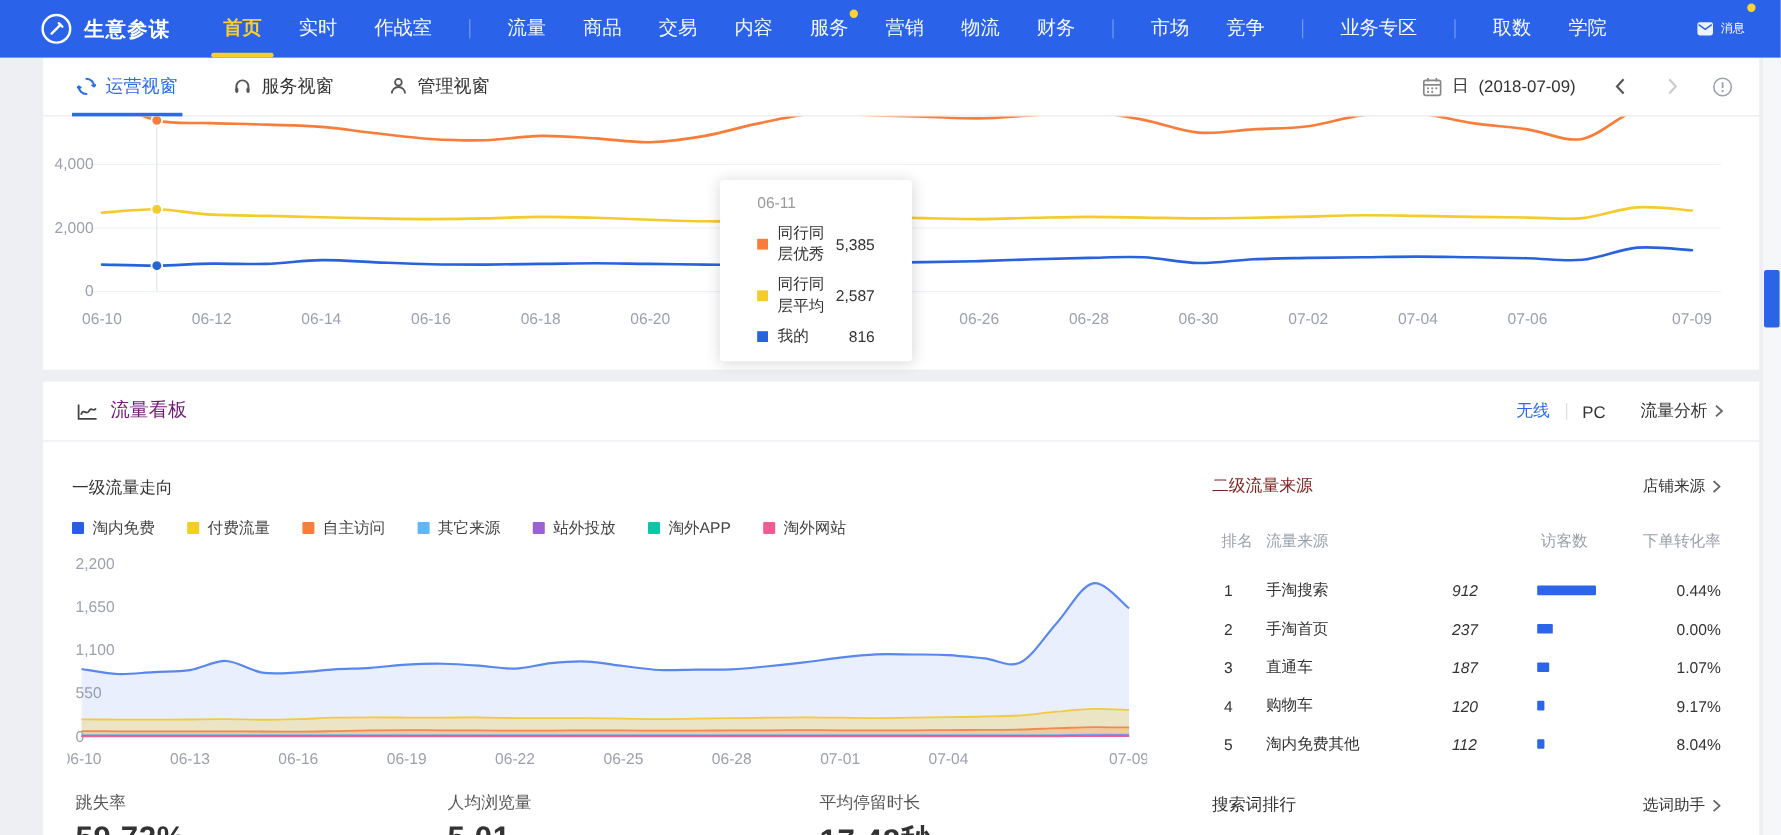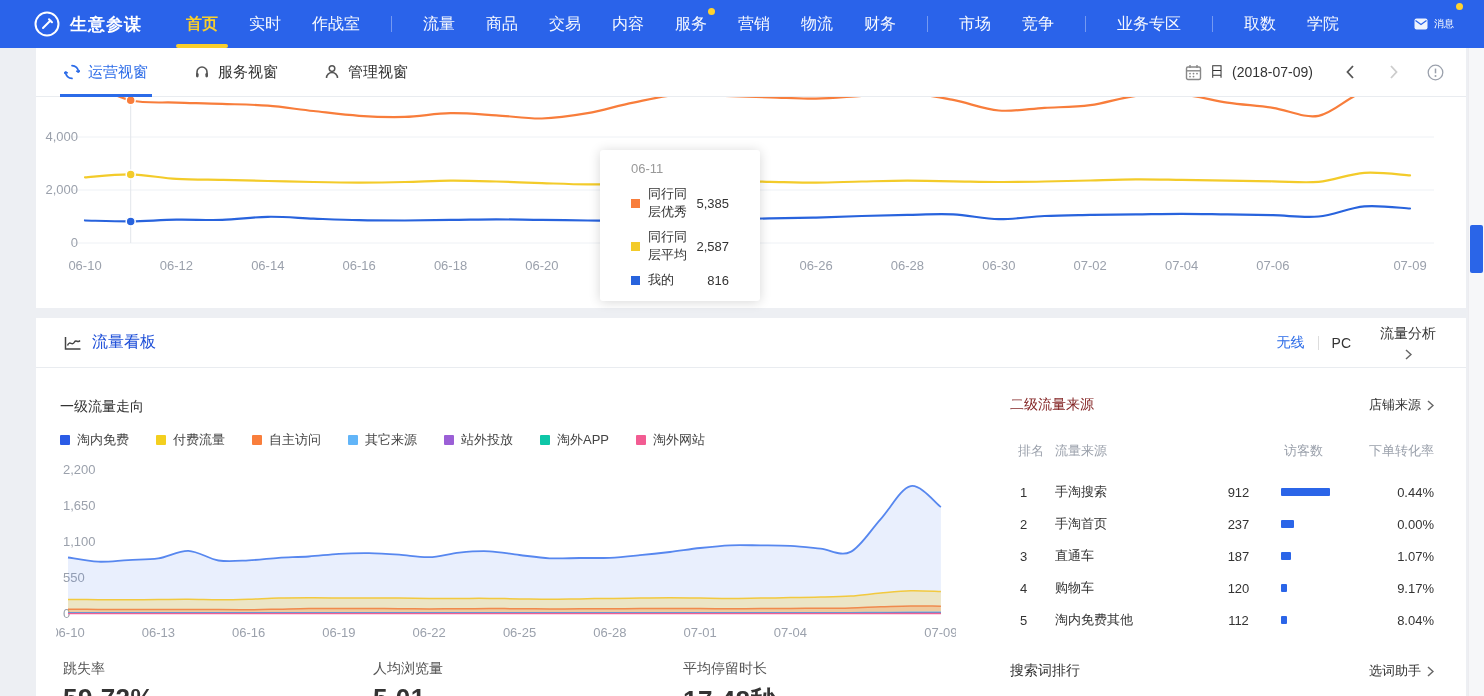--- a/index.html
+++ b/index.html
@@ -36,26 +36,26 @@
   #trend-svg { position:absolute; left:0; top:49px; width:1430px; height:211px; }
   #tooltip { position:absolute; left:564px; top:102px; width:160px; background:#fff; border-radius:3px;
              box-shadow:0 1px 12px rgba(0,0,0,.16); padding:11px 31px 12px; z-index:5; }
   .tt-date { font-size:13px; color:#999; margin-bottom:9px; }
   .tt-row { display:flex; align-items:center; font-size:13px; color:#333; margin-top:7px; }
   .tt-swatch { width:9px; height:9px; margin-right:8px; flex:none; }
   .tt-val { margin-left:auto; }
 
   
   .board-header { height:50px; border-bottom:1px solid #e9ecf0; display:flex; align-items:center; padding:0 30px 0 28px; }
-  .board-title { font-size:16px; color:#1d4ed8; margin-left:10px; }
+  .board-title { font-size:16px; color:#701a75; margin-left:10px; }
   .board-filters { margin-left:auto; display:flex; align-items:center; gap:13px; font-size:14px; }
   .f-wireless { color:#2b6be8; cursor:pointer; }
   .f-sep { width:1px; height:14px; background:#ddd; }
   .f-pc { color:#333; cursor:pointer; }
-  .f-link { color:#333; display:flex; align-items:center; gap:6px; margin-left:16px; cursor:pointer;flex-direction:column; }
+  .f-link { color:#333; display:flex; align-items:center; gap:6px; margin-left:16px; cursor:pointer; }
 
   .flow-title { position:absolute; left:24px; top:80px; font-size:14px; color:#333; }
   .legend { position:absolute; left:24px; top:113px; display:flex; align-items:center; gap:27px; }
   .legend-item { display:flex; align-items:center; gap:7px; font-size:13px; color:#444; cursor:pointer; white-space:nowrap; }
   .swatch { width:10px; height:10px; border-radius:1px; flex:none; }
   #flow-svg { position:absolute; left:20px; top:140px; width:900px; height:190px; }
 
   .metric { position:absolute; top:342px; }
   .metric .m-label { font-size:14px; color:#555; }
   .metric .m-value { font-size:26px; color:#333; margin-top:5px; font-weight:bold; letter-spacing:.5px; }
@@ -63,21 +63,21 @@
 
   
   .src-head { position:absolute; left:974px; top:78px; width:424px; display:flex; align-items:center; }
   .src-title { font-size:14px; color:#7f1d1d; }
   .src-link { margin-left:auto; font-size:13px; color:#333; display:flex; align-items:center; gap:6px; cursor:pointer; }
   .t-header { position:absolute; left:974px; top:124px; width:424px; display:flex; align-items:center; font-size:13px; color:#9aa0ab; }
   .t-rows { position:absolute; left:974px; top:158px; width:424px; }
   .t-row { height:32px; display:flex; align-items:center; font-size:13px; color:#333; }
   .c-rank { width:45px; padding-left:10px; flex:none; }
   .c-name { width:155px; flex:none; }
-  .c-visitors { width:57px; flex:none; text-align:center; }
+  .c-visitors { width:57px; flex:none; text-align:left;font-style:italic; }
   .c-barbox { width:74px; flex:none; margin-left:14px; display:flex; align-items:center; }
   .visitor-bar { height:8px; background:#2b65e8; border-radius:1px; }
   .c-conv { flex:1; text-align:right; }
   .h-rank { width:45px; padding-left:8px; flex:none; }
   .h-name { width:155px; flex:none; }
   .h-visitors { width:131px; flex:none; text-align:right; padding-right:18px; }
   .h-conv { flex:1; text-align:right; }
   .search-head { position:absolute; left:974px; top:344px; width:424px; display:flex; align-items:center; }
   .search-title { font-size:14px; color:#333; }
 

